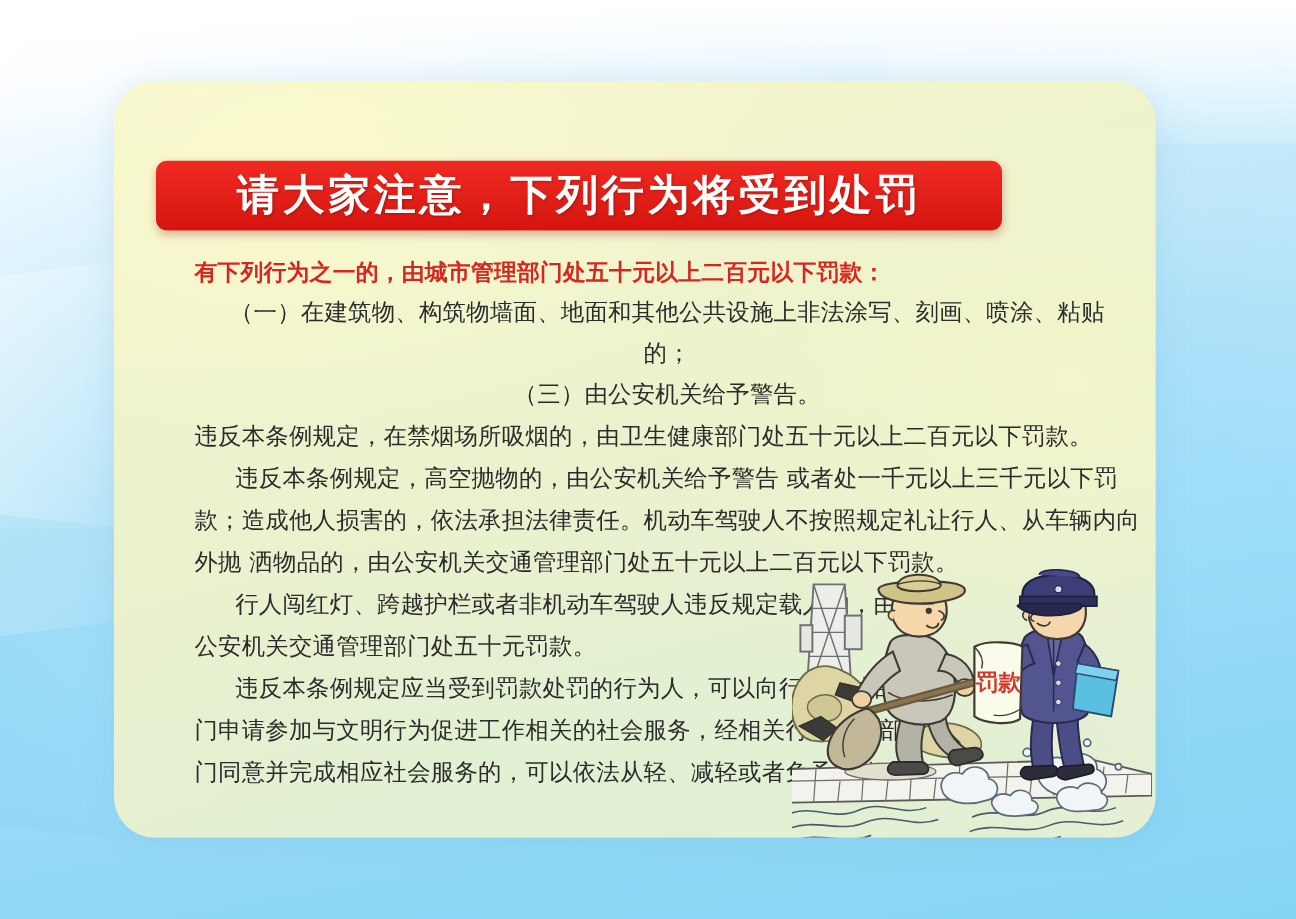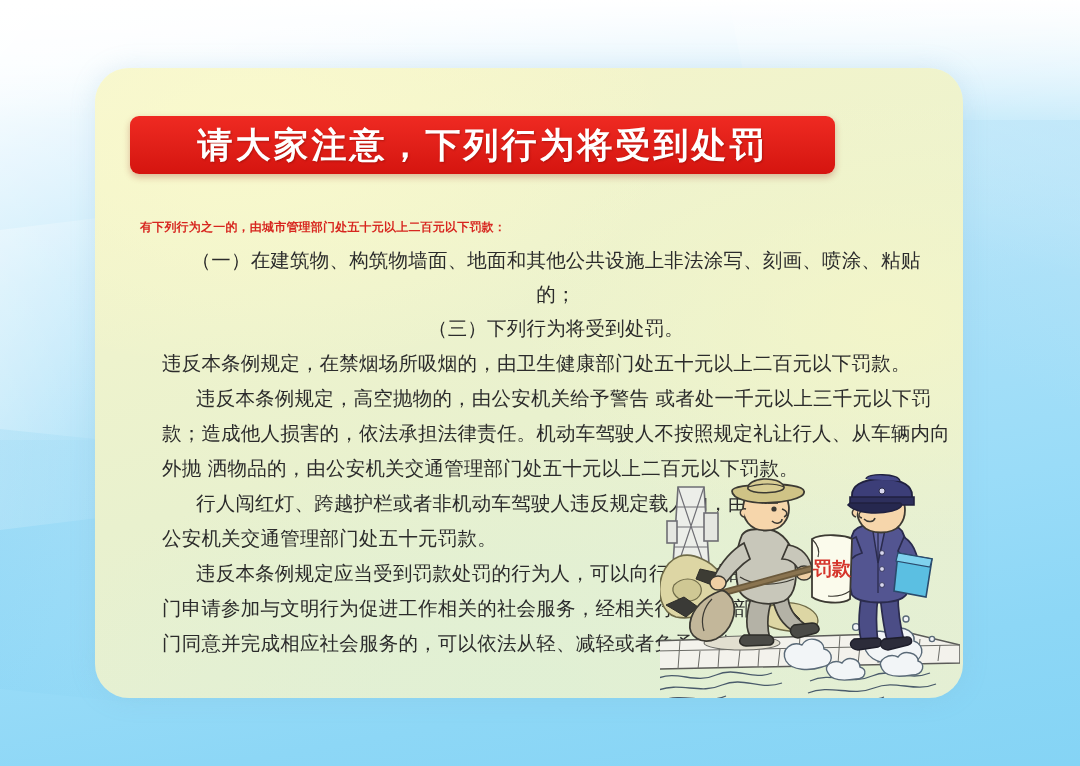--- a/index.html
+++ b/index.html
@@ -105,21 +105,21 @@
       radial-gradient(ellipse 70% 55% at 18% 10%, rgba(250,250,205,0.85), rgba(250,250,205,0) 70%),
       radial-gradient(ellipse 60% 50% at 92% 40%, rgba(245,246,200,0.8), rgba(245,246,200,0) 72%),
       radial-gradient(ellipse 80% 60% at 50% 100%, rgba(222,240,212,0.7), rgba(222,240,212,0) 70%);
     pointer-events: none;
   }
 
   
   #title-banner {
     position: absolute;
     left: 35px;
-    top: 48px;
+    top: 66px;
     width: 705px;
     height: 58px;
     background: linear-gradient(180deg, #ef2a22 0%, #e01f18 55%, #d5140f 100%);
     border-radius: 9px;
     box-shadow: 0 3px 7px rgba(150,30,20,0.30);
     display: flex;
     align-items: center;
     justify-content: center;
   }
   #title-banner .title-text {
@@ -140,21 +140,22 @@
     top: 142px;
     width: 790px;
     color: #2b2b2b;
     font-size: 19.5px;
     line-height: 35px;
     font-family: "DejaVu Sans", "Liberation Sans", sans-serif;
   }
   .lead {
     color: #d7261f;
     font-weight: bold;
-    font-size: 12px;
+    font-size: 19px;
+    margin-left: 22px;
     letter-spacing: 0.2px;
     line-height: 34px;
   }
   .enum-item {
     margin-left: 42px;
     line-height: 34px;
     letter-spacing: 0.2px;
     text-align: center;
   }
   .para {
@@ -201,21 +202,21 @@
 
     <div id="title-banner">
       <span class="title-text">请大家注意，下列行为将受到处罚</span>
     </div>
 
     <div id="body-text">
 
       <div class="lead">有下列行为之一的，由城市管理部门处五十元以上二百元以下罚款：</div>
 
       <div class="enum-item">（一）在建筑物、构筑物墙面、地面和其他公共设施上非法涂写、刻画、喷涂、粘贴的；</div>
-      <div class="enum-item">（三）下列行为将受到处罚。</div>
+      <div class="enum-item">（三）由公安机关给予警告。</div>
 
       <div class="para para-wrap">违反本条例规定，在禁烟场所吸烟的，由卫生健康部门处五十元以上二百元以下罚款。</div>
 
       <div class="para-indent para-wrap">违反本条例规定，高空抛物的，由公安机关给予警告 或者处一千元以上三千元以下罚款；造成他人损害的，依法承担法律责任。机动车驾驶人不按照规定礼让行人、从车辆内向外抛 洒物品的，由公安机关交通管理部门处五十元以上二百元以下罚款。</div>
 
       <div class="para-indent para-narrow">行人闯红灯、跨越护栏或者非机动车驾驶人违反规定载人的，由公安机关交通管理部门处五十元罚款。</div>
 
       <div class="para-indent para-narrow">违反本条例规定应当受到罚款处罚的行为人，可以向行政执法部门申请参加与文明行为促进工作相关的社会服务，经相关行政执法部门同意并完成相应社会服务的，可以依法从轻、减轻或者免予罚款。</div>
 
     </div>

